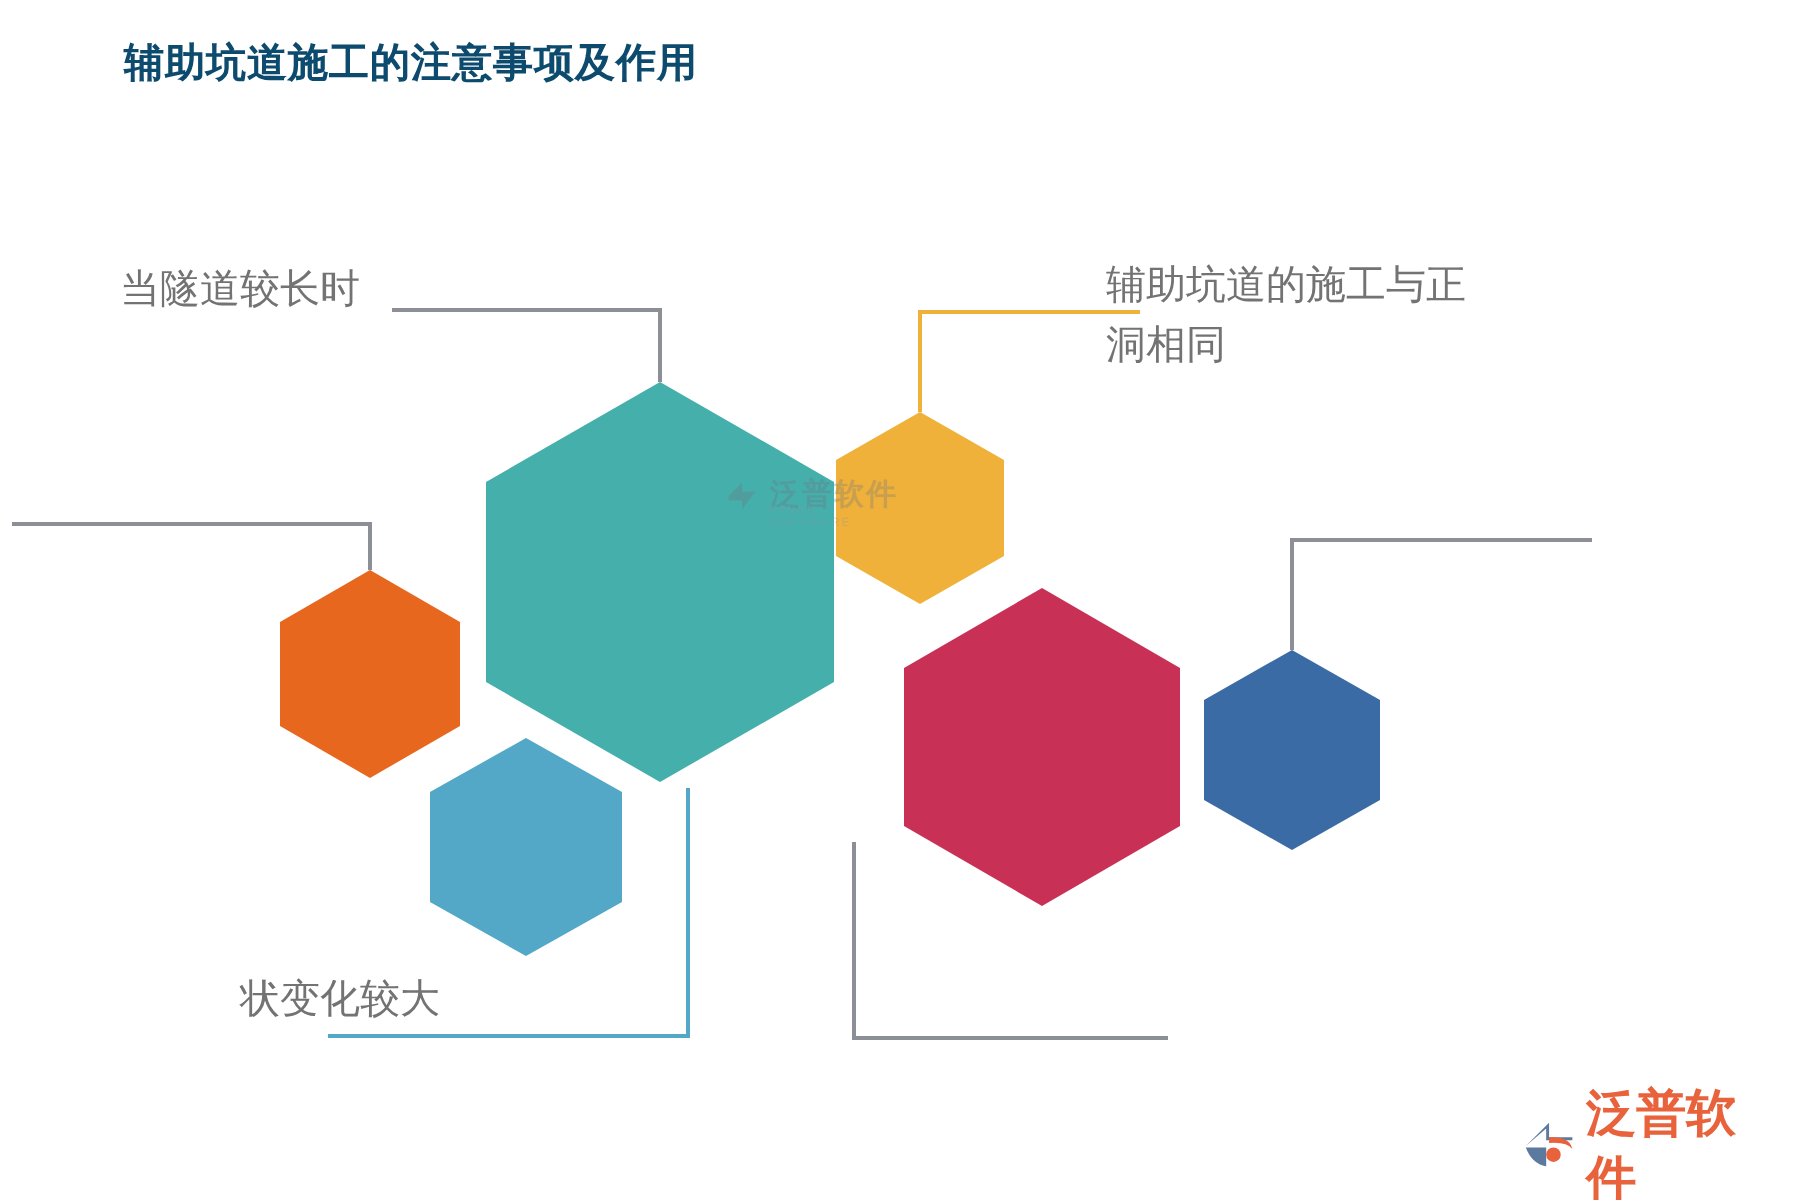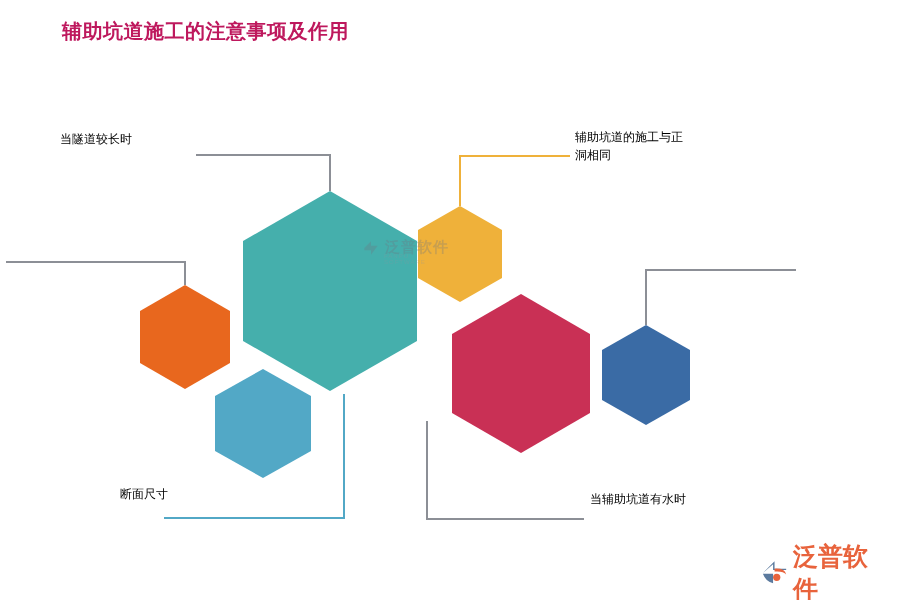--- a/index.html
+++ b/index.html
@@ -16,40 +16,40 @@
     height: 600px;
     background: #ffffff;
     overflow: hidden;
   }
   #page-title {
     position: absolute;
     left: 62px;
     top: 18px;
     font-size: 20px;
     font-weight: bold;
-    color: #be185d;
+    color: #0c4a6e;
     letter-spacing: 0.5px;
     white-space: nowrap;
   }
   .diagram-svg {
     position: absolute;
     left: 0;
     top: 0;
     width: 900px;
     height: 600px;
   }
   .callout {
     position: absolute;
-    font-size: 12px;
+    font-size: 20px;
     line-height: 1.5;
-    color: #000000;
+    color: #737373;
     white-space: pre-line;
   }
   .callout.c-tunnel-long   { left: 60px;  top: 130px; }
-  .callout.c-same-as-main  { left: 575px; top: 128px; width: 210px; }
+  .callout.c-same-as-main  { left: 553px; top: 128px; width: 210px; }
   .callout.c-cost-up       { left: 8px;   top: 268px; width: 130px; }
   .callout.c-section-shape { left: 698px; top: 278px; width: 200px; }
   .callout.c-section-size  { left: 120px; top: 485px; }
   .callout.c-water         { left: 590px; top: 490px; }
 
   #center-watermark {
     position: absolute;
     left: 362px;
     top: 238px;
     display: flex;
@@ -132,23 +132,22 @@
     </g>
   </svg>
 
   <div class="callout c-tunnel-long">当隧道较长时</div>
 
   <div class="callout c-same-as-main">辅助坑道的施工与正
 洞相同</div>
 
 
 
-  <div class="callout c-section-size">断面尺寸</div>
+  <div class="callout c-section-size">状变化较大</div>
 
-  <div class="callout c-water">当辅助坑道有水时</div>
 
   <div id="center-watermark">
     <svg width="18" height="18" viewBox="0 0 24 24">
       <path d="M3 12 L12 3 L12 9 L21 9 L12 21 L12 15 L3 15 Z" fill="#6f7680"></path>
     </svg>
     <span class="wm-text">泛普软件</span>
     <span class="wm-sub">FANPU SOFTWARE</span>
   </div>
 
   <div id="brand-logo">

